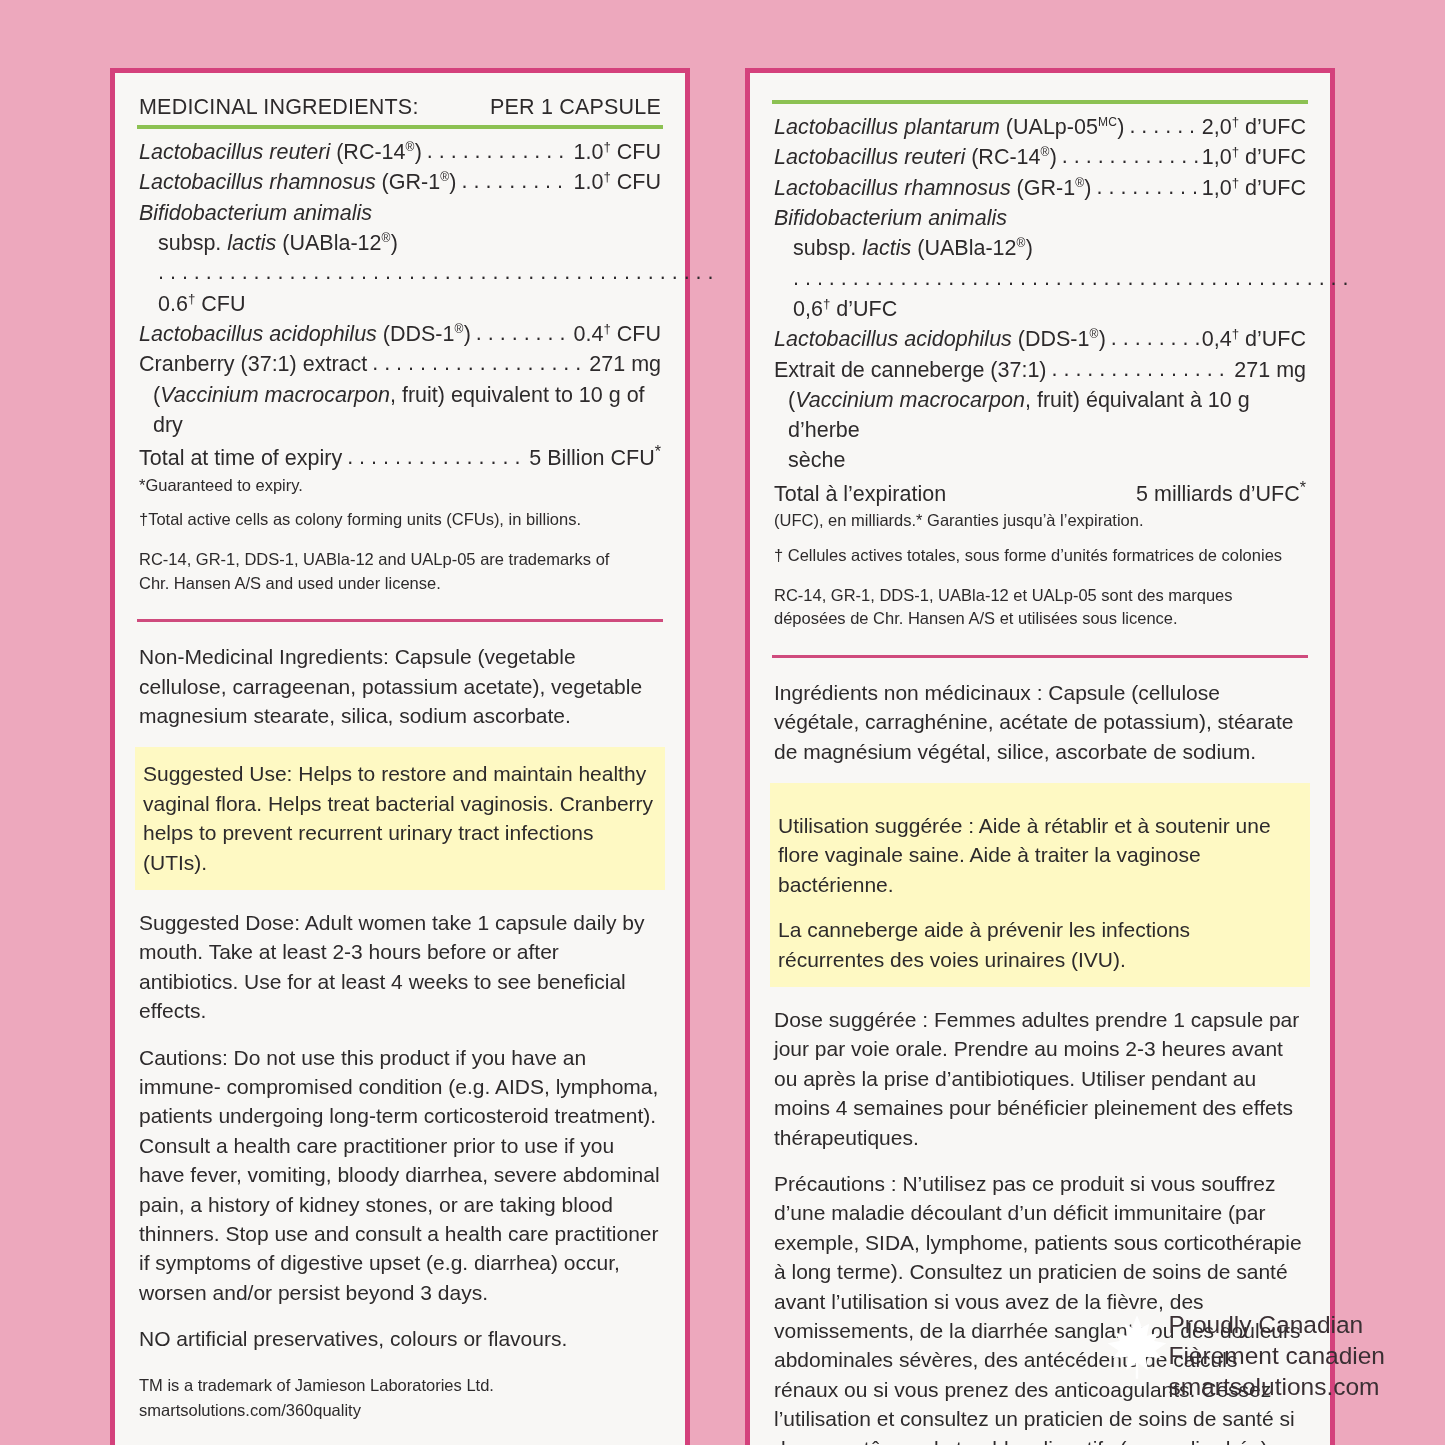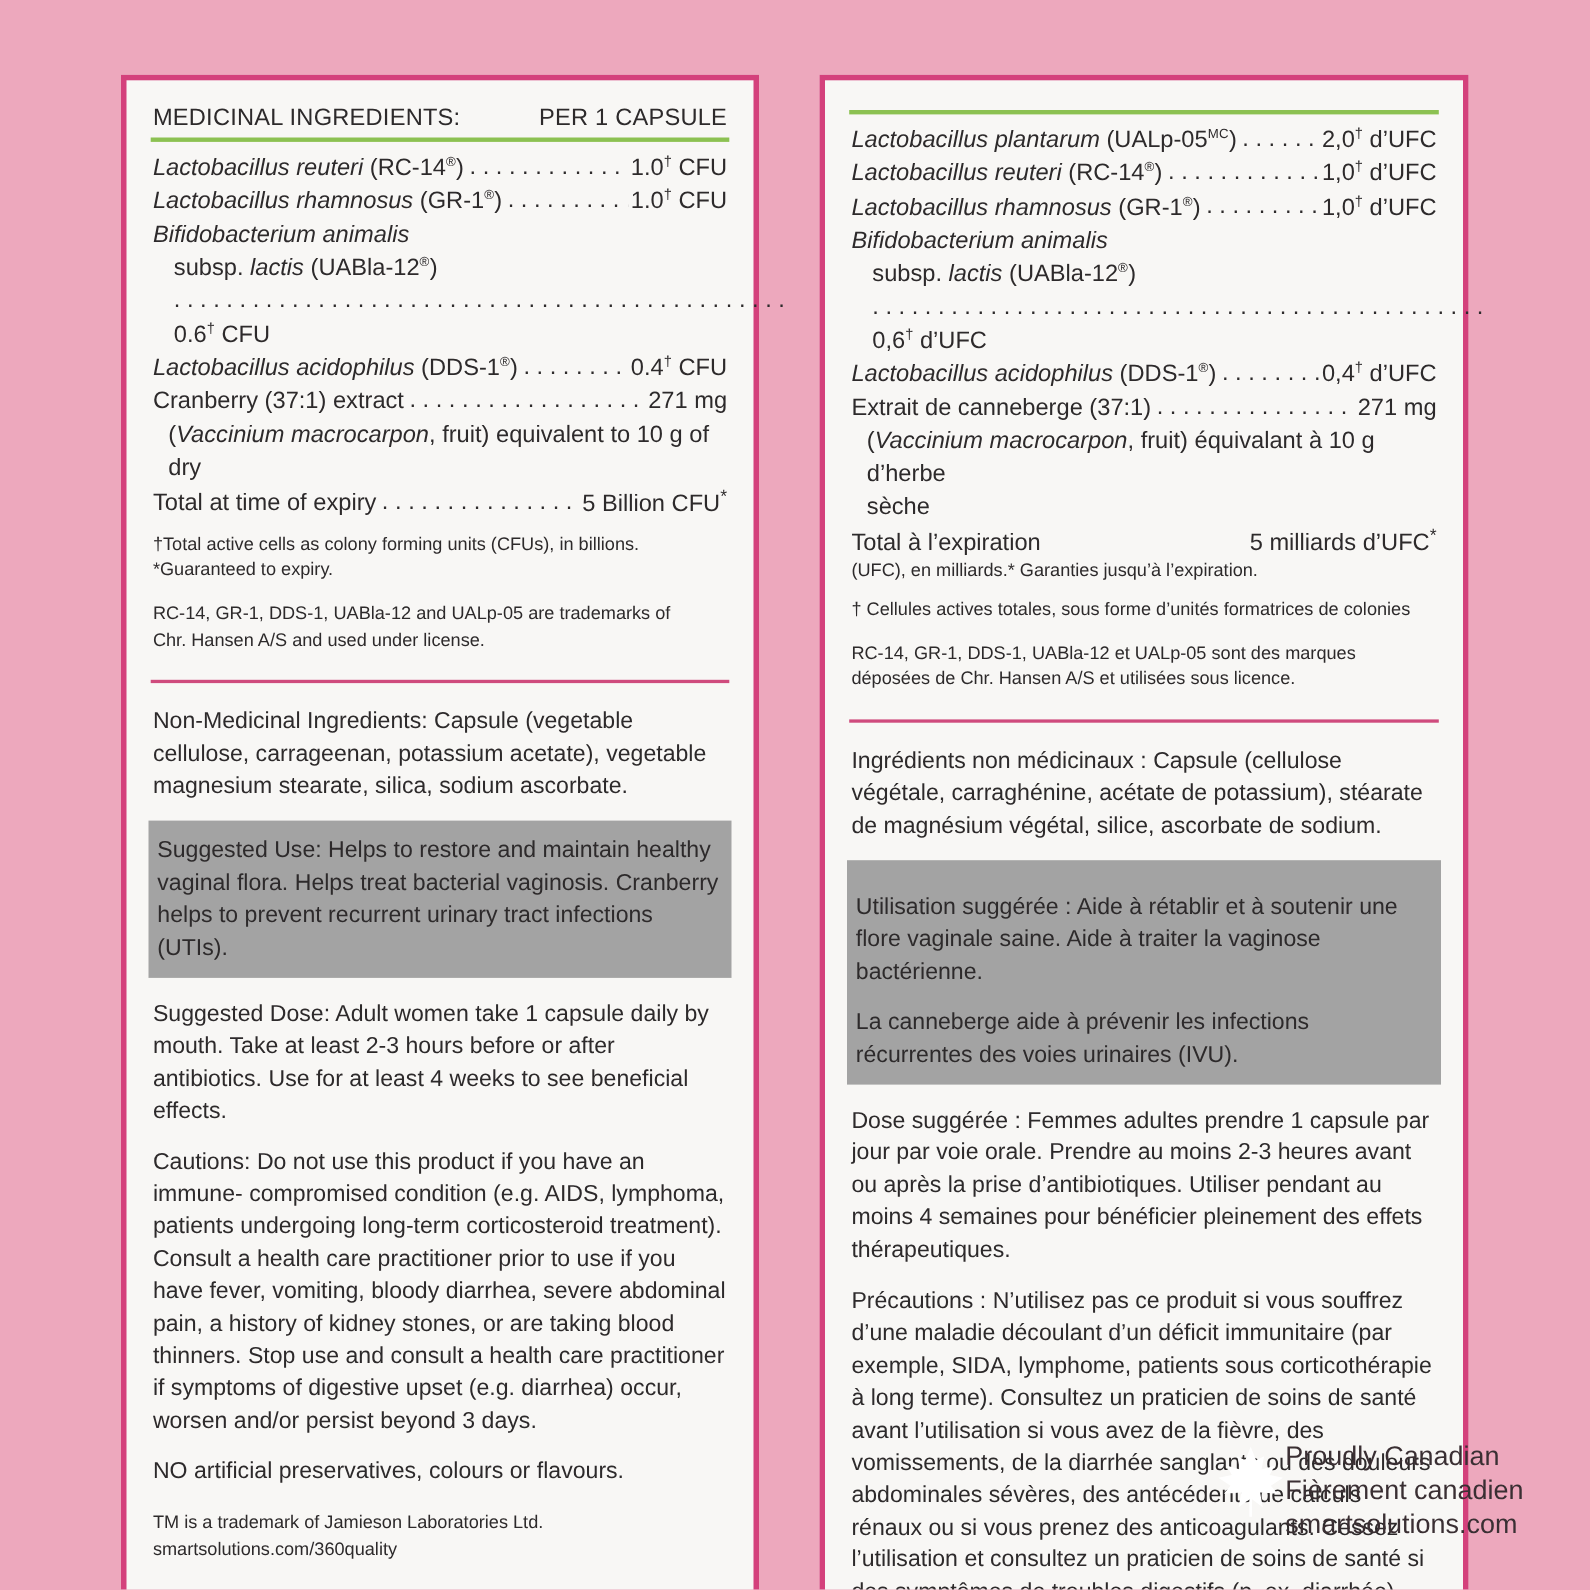--- a/index.html
+++ b/index.html
@@ -107,21 +107,21 @@
   .para {
     font-size: 21px;
     color: #2d2a2b;
     line-height: 1.40;
     padding: 0 4px;
     margin-bottom: 17px;
   }
   .para.tight { margin-bottom: 0; margin-top: 16px; }
 
   .highlight {
-    background: #a3a3a3;
+    background: #fef9c3;
     padding: 12px 4px 13px 4px;
     margin: 14px 0 18px 0;
   }
   .highlight .para { margin-bottom: 0; }
 
   .foot {
     font-size: 16.5px;
     color: #2d2a2b;
     line-height: 1.5;
     padding: 0 4px;
@@ -194,22 +194,22 @@
     </div>
 
     <div class="plain indent2"><span>(</span><i>Vaccinium macrocarpon</i><span>, fruit) equivalent to 10 g of dry</span></div>
 
     <div class="ing">
       <span class="nm">Total at time of expiry</span>
       <span class="dots"></span>
       <span class="amt"><span>5 Billion CFU</span><sup class="ast">*</sup></span>
     </div>
 
+    <div class="note">*Guaranteed to expiry.</div>
     <div class="note first">†Total active cells as colony forming units (CFUs), in billions.</div>
-    <div class="note">*Guaranteed to expiry.</div>
 
     <div class="note sp">RC-14, GR-1, DDS-1, UABla-12 and UALp-05 are trademarks of</div>
     <div class="note">Chr. Hansen A/S and used under license.</div>
 
     <div class="pink-rule"></div>
 
     <div class="para">Non-Medicinal Ingredients: Capsule (vegetable cellulose, carrageenan, potassium acetate), vegetable magnesium stearate, silica, sodium ascorbate.</div>
 
     <div class="highlight">
       <div class="para">Suggested Use: Helps to restore and maintain healthy vaginal flora. Helps treat bacterial vaginosis. Cranberry helps to prevent recurrent urinary tract infections (UTIs).</div>

